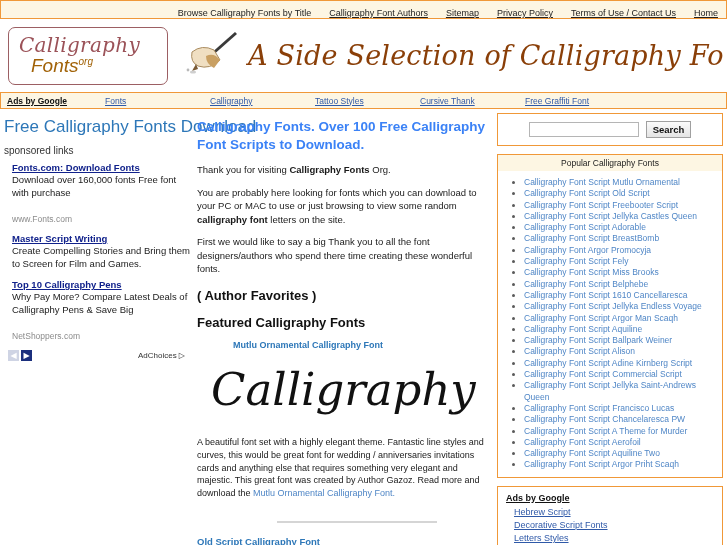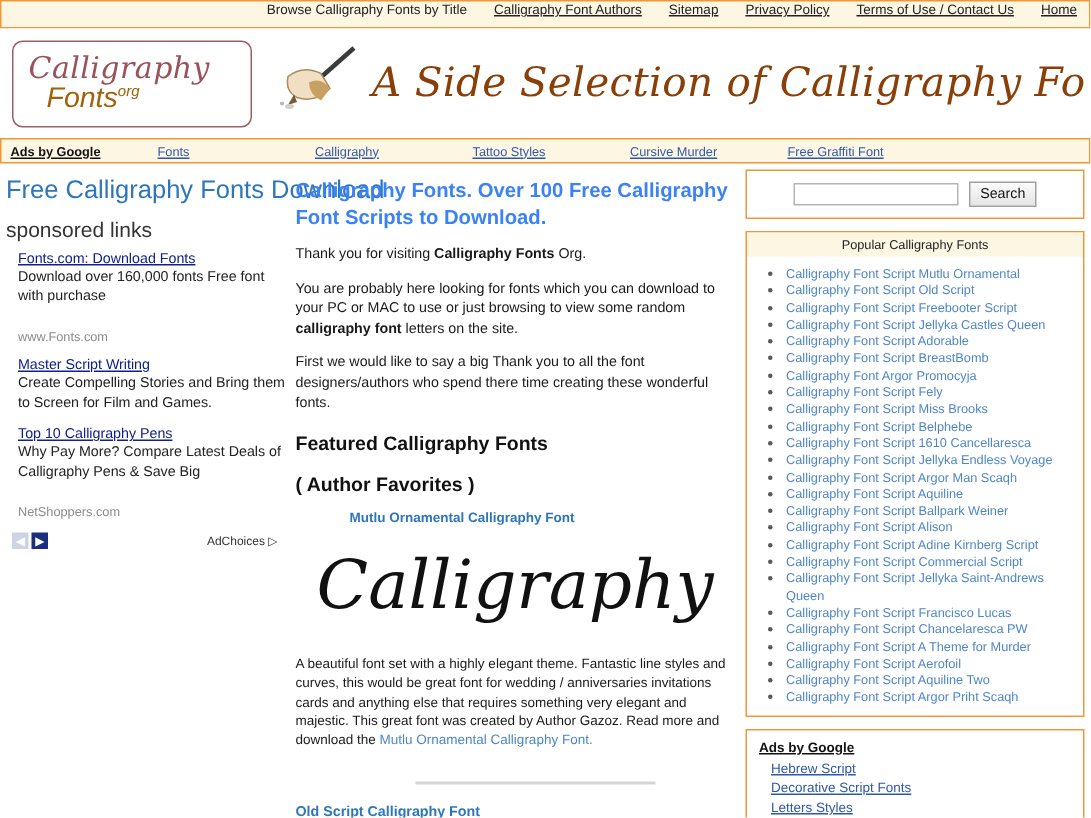--- a/index.html
+++ b/index.html
@@ -10,21 +10,21 @@
     background: #ffffff;
     font-family: "Liberation Sans", sans-serif;
   }
 
   
   .topnav {
     height: 19px;
     background: #fdf6e3;
     border: 1px solid #f09838;
     display: flex;
-    align-items: flex-start;
+    align-items: flex-end;
     justify-content: flex-end;
     padding-right: 8px;
     gap: 18px;
     font-size: 9px;
     color: #333;
   }
   .topnav a {
     color: #222;
     text-decoration: underline;
     white-space: nowrap;
@@ -120,28 +120,28 @@
   .col-right { width: 232px; flex: 0 0 232px; padding: 4px 4px 0 2px; }
 
   .page-title {
     font-size: 17px;
     color: #2d77b8;
     font-weight: normal;
     margin: 2px 0 8px 2px;
     white-space: nowrap;
   }
   .sponsored {
-    font-size: 14px;
+    font-size: 10px;
     color: #333;
     margin: 0 0 6px 2px;
   }
   .ad-unit { margin: 0 0 9px 10px; }
   .ad-title {
     font-size: 9.5px;
-    font-weight: normal;
+    font-weight: bold;
     color: #10218b;
     text-decoration: underline;
     display: block;
     margin-bottom: 1px;
   }
   .ad-desc {
     font-size: 9.5px;
     color: #222;
     line-height: 1.32;
   }
@@ -248,20 +248,21 @@
   }
   .search-btn {
     height: 17px;
     min-width: 42px;
     font-size: 9.5px;
     background: linear-gradient(#fbfbfb, #e4e4e4);
     border: 1px solid #a0a0a0;
     color: #111;
     cursor: pointer;
     padding: 0 6px;
+    font-weight: bold;
   }
   .panel-head {
     background: #fdf6e3;
     font-size: 8.5px;
     color: #222;
     text-align: center;
     padding: 3px 0 3px 0;
   }
   .font-list {
     list-style: disc;
@@ -326,21 +327,21 @@
     </span>
     <span class="banner-title">A Side Selection of Calligraphy Fonts</span>
   </div>
 </div>
 
 <div class="adstrip">
   <span class="abg">Ads by Google</span>
   <a href="#" class="kw">Fonts</a>
   <a href="#" class="kw">Calligraphy</a>
   <a href="#" class="kw">Tattoo Styles</a>
-  <a href="#" class="kw">Cursive Murder</a>
+  <a href="#" class="kw">Cursive Thank</a>
   <a href="#" class="kw">Free Graffiti Font</a>
 </div>
 
 <div class="main">
 
   <div class="col-left">
     <h1 class="page-title">Free Calligraphy Fonts Download</h1>
     <div class="sponsored">sponsored links</div>
 
     <div class="ad-unit">
@@ -375,22 +376,22 @@
     <p class="mid-p">
       <span>Thank you for visiting </span><b>Calligraphy Fonts</b><span> Org.</span>
     </p>
 
     <p class="mid-p">
       <span>You are probably here looking for fonts which you can download to your PC or MAC to use or just browsing to view some random </span><b>calligraphy font</b><span> letters on the site.</span>
     </p>
 
     <p class="mid-p">First we would like to say a big Thank you to all the font designers/authors who spend there time creating these wonderful fonts.</p>
 
+    <h3 class="mid-h2">( Author Favorites )</h3>
     <h3 class="mid-h2">Featured Calligraphy Fonts</h3>
-    <h3 class="mid-h2">( Author Favorites )</h3>
 
     <a href="#" class="font-link">Mutlu Ornamental Calligraphy Font</a>
 
     <div class="specimen">Calligraphy</div>
 
     <p class="specimen-desc">
       <span>A beautiful font set with a highly elegant theme. Fantastic line styles and curves, this would be great font for wedding / anniversaries invitations cards and anything else that requires something very elegant and majestic. This great font was created by Author Gazoz. Read more and download the </span><a href="#">Mutlu Ornamental Calligraphy Font.</a>
     </p>
 
     <hr class="hr-mid">

